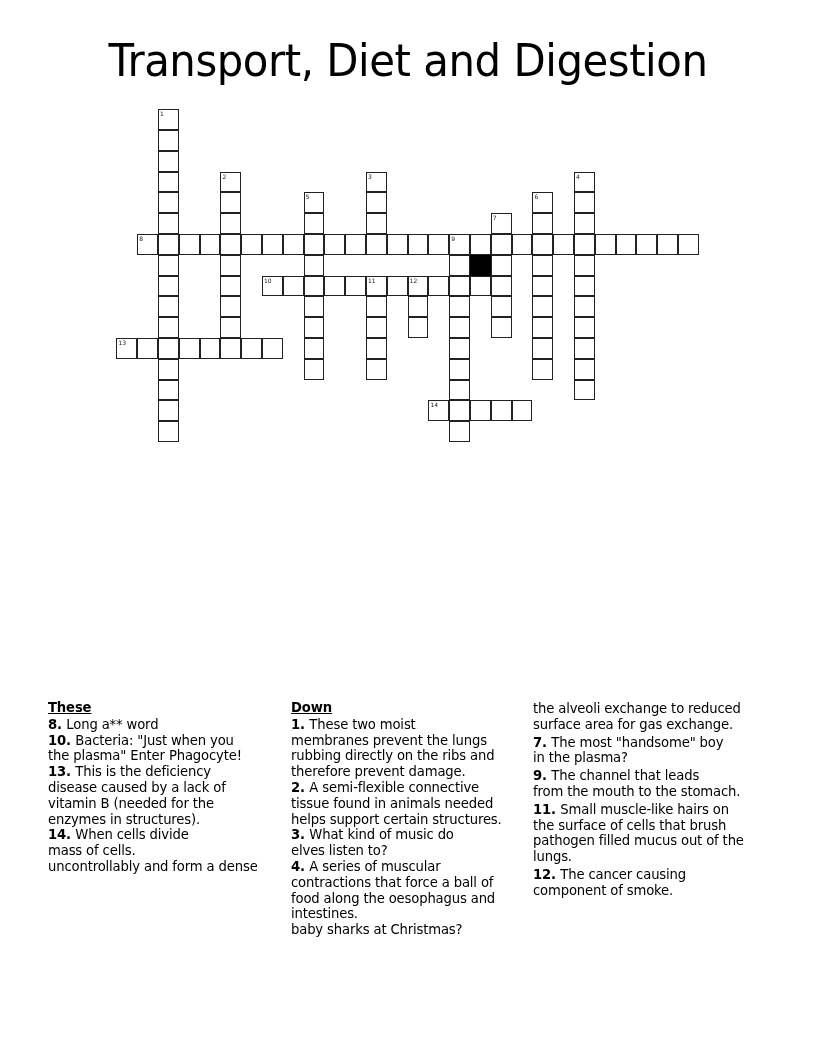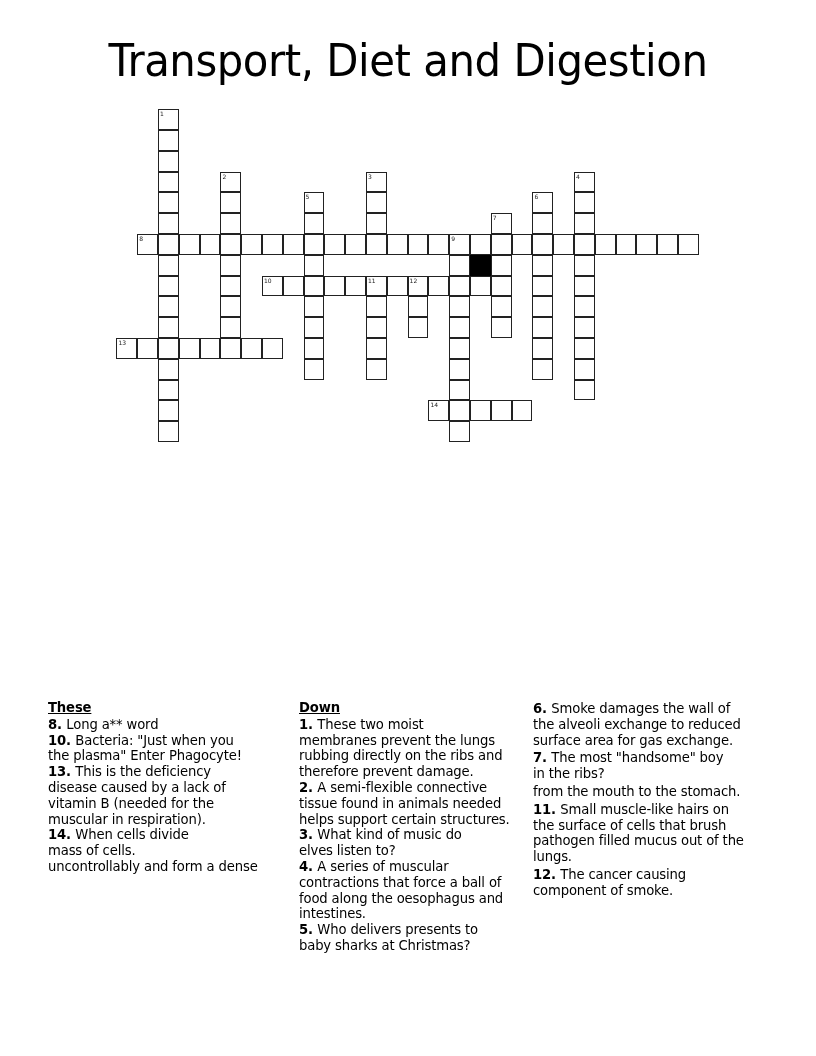--- a/index.html
+++ b/index.html
@@ -21,21 +21,21 @@
   }
   .clues {
     position: absolute; top: 700px; font-family: "DejaVu Sans", sans-serif;
     font-size: 13.2px; line-height: 15.8px; letter-spacing: -0.15px;
   }
   .clue-heading { font-weight: bold; text-decoration: underline; margin-bottom: 1px; }
   .clue { margin-bottom: 0px; }
   .clue .n { font-weight: bold; }
   .clue .line { display: block; white-space: nowrap; }
   #col-across { left: 48px; width: 240px; }
-  #col-down { left: 299px; width: 240px; }
+  #col-down { left: 291px; width: 240px; }
   #col-down2 { left: 533px; width: 245px; top: 701px; }
   #col-down2 .clue { margin-bottom: 2px; }
 </style>
 </head>
 <body>
 
 <div class="title">Transport, Diet and Digestion</div>
 
 <div class="grid" id="grid">
     <div class="cell" style="left: 158.6px; top: 109.7px;">
@@ -194,21 +194,21 @@
         <span class="line"><span class="n">8. </span>Long a** word</span>
       </div>
       <div class="clue">
         <span class="line"><span class="n">10. </span>Bacteria: "Just when you</span>
         <span class="line">the plasma" Enter Phagocyte!</span>
       </div>
       <div class="clue">
         <span class="line"><span class="n">13. </span>This is the deficiency</span>
         <span class="line">disease caused by a lack of</span>
         <span class="line">vitamin B (needed for the</span>
-        <span class="line">muscular in respiration).</span>
+        <span class="line">enzymes in structures).</span>
       </div>
       <div class="clue">
         <span class="line"><span class="n">14. </span>When cells divide</span>
         <span class="line">mass of cells.</span>
         <span class="line">uncontrollably and form a dense</span>
       </div>
     </div>
 </div>
 
 <div class="clues" id="col-down">
@@ -229,38 +229,37 @@
         <span class="line"><span class="n">3. </span>What kind of music do</span>
         <span class="line">elves listen to?</span>
       </div>
       <div class="clue">
         <span class="line"><span class="n">4. </span>A series of muscular</span>
         <span class="line">contractions that force a ball of</span>
         <span class="line">food along the oesophagus and</span>
         <span class="line">intestines.</span>
       </div>
       <div class="clue">
-        <span class="line"><span class="n">5. </span>Who delivers presents to</span>
         <span class="line">baby sharks at Christmas?</span>
       </div>
     </div>
 </div>
 
 <div class="clues" id="col-down2">
   <div id="down2-list">
       <div class="clue">
-        <span class="line"><span class="n">6. </span>Smoke damages the wall of</span>
         <span class="line">the alveoli exchange to reduced</span>
         <span class="line">surface area for gas exchange.</span>
       </div>
       <div class="clue">
         <span class="line"><span class="n">7. </span>The most "handsome" boy</span>
-        <span class="line">in the ribs?</span>
-      </div>
-      <div class="clue">
+        <span class="line">in the plasma?</span>
+      </div>
+      <div class="clue">
+        <span class="line"><span class="n">9. </span>The channel that leads</span>
         <span class="line">from the mouth to the stomach.</span>
       </div>
       <div class="clue">
         <span class="line"><span class="n">11. </span>Small muscle-like hairs on</span>
         <span class="line">the surface of cells that brush</span>
         <span class="line">pathogen filled mucus out of the</span>
         <span class="line">lungs.</span>
       </div>
       <div class="clue">
         <span class="line"><span class="n">12. </span>The cancer causing</span>

